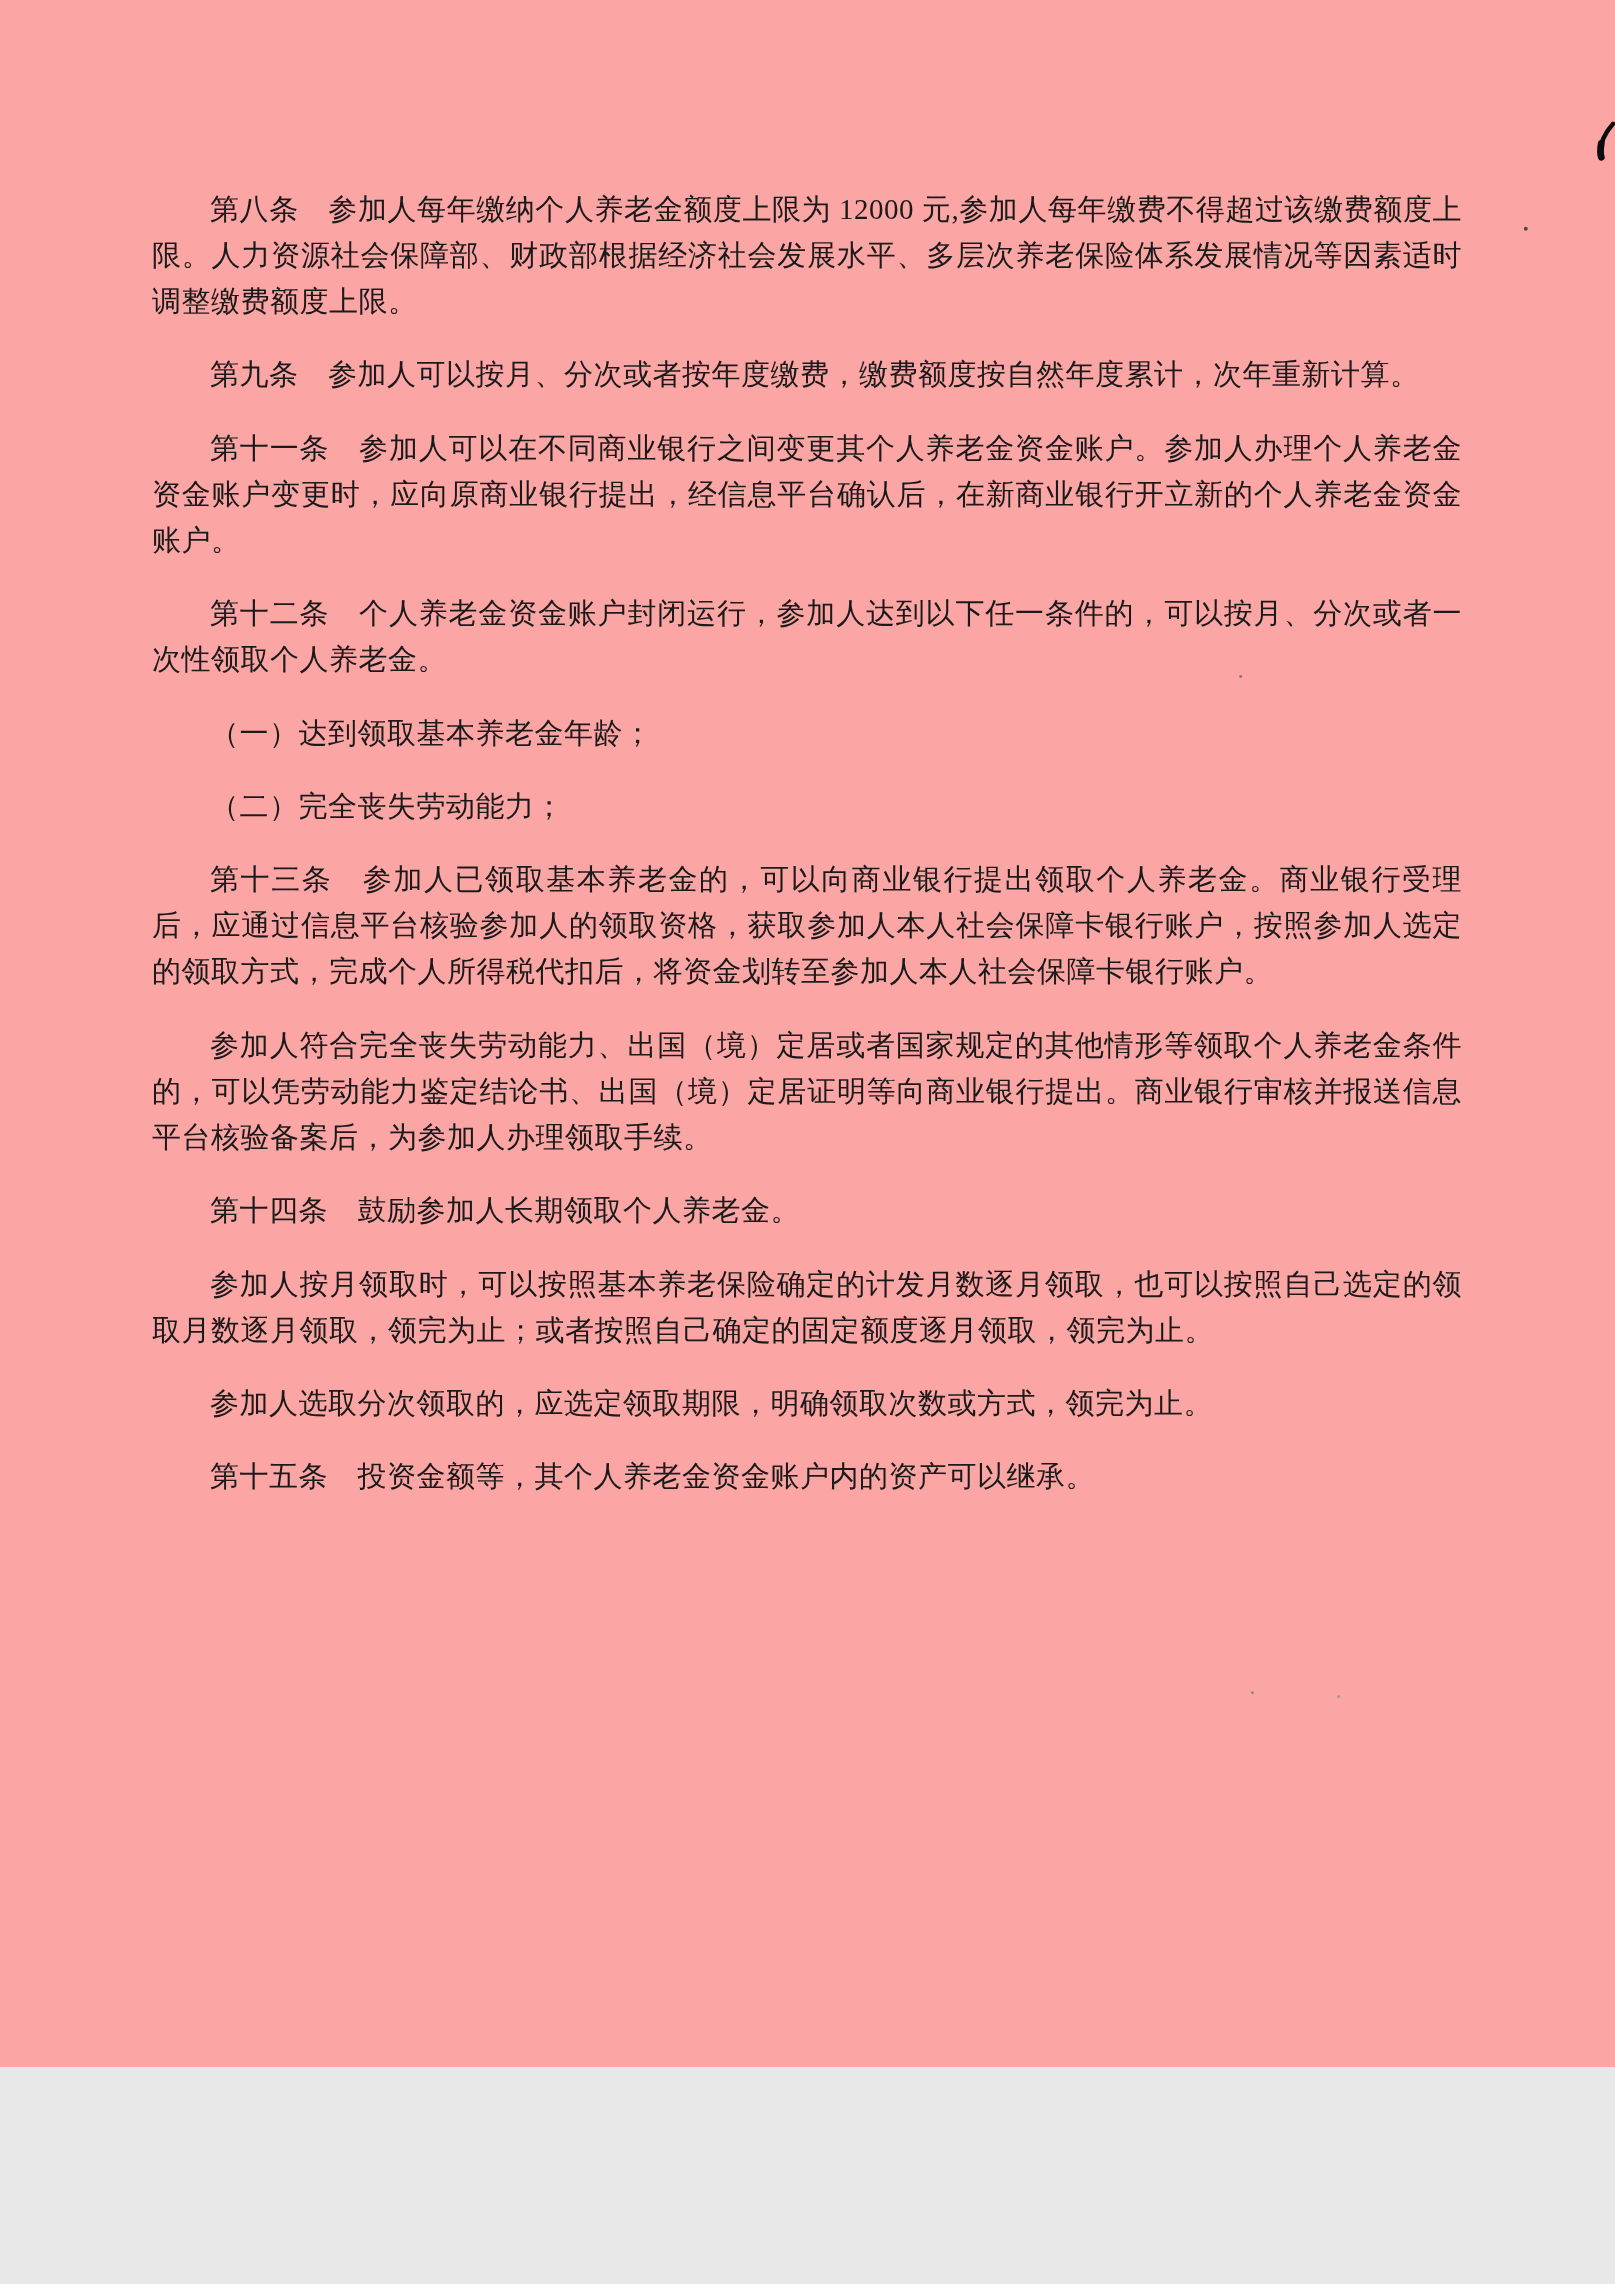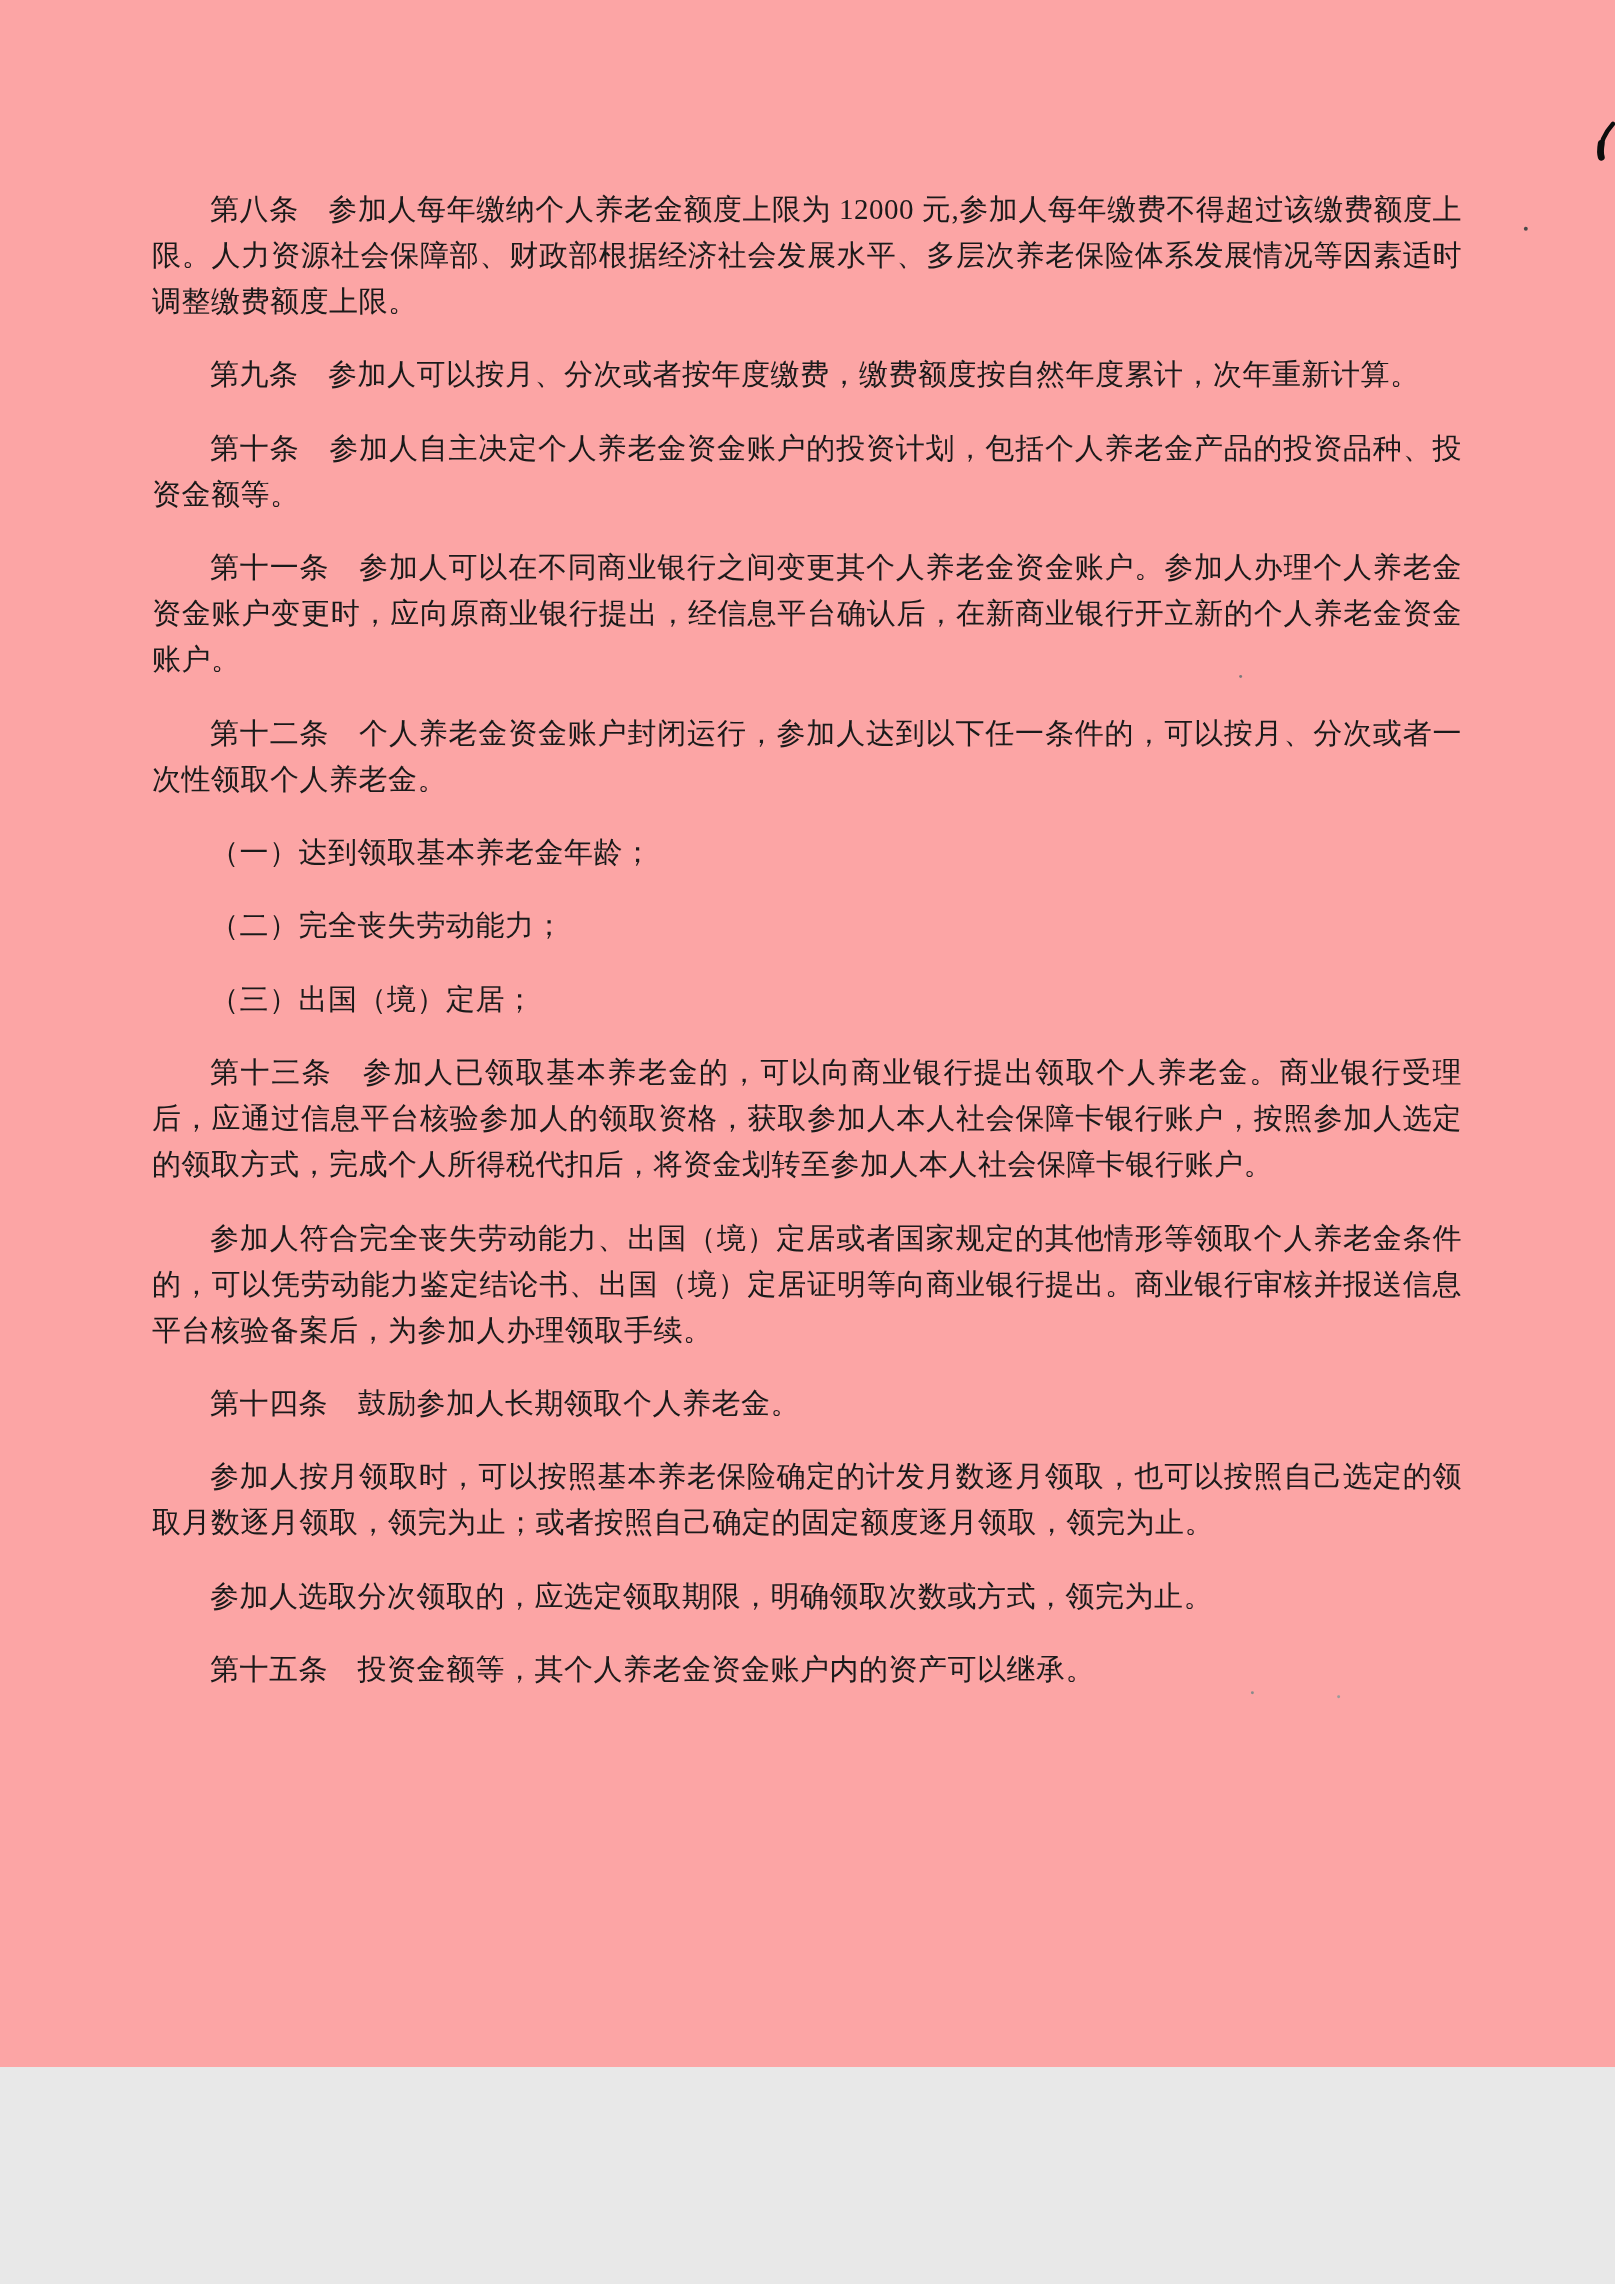--- a/index.html
+++ b/index.html
@@ -38,26 +38,24 @@
   }
 </style>
 </head>
 <body>
 
 <div class="page">
 
   <div class="content">
     <p class="para">第八条　参加人每年缴纳个人养老金额度上限为 12000 元,参加人每年缴费不得超过该缴费额度上限。人力资源社会保障部、财政部根据经济社会发展水平、多层次养老保险体系发展情况等因素适时调整缴费额度上限。</p>
     <p class="para">第九条　参加人可以按月、分次或者按年度缴费，缴费额度按自然年度累计，次年重新计算。</p>
-    <p class="para">第十条　参加人自主决定个人养老金资金账户的投资计划，包括个人养老金产品的投资品种、投资金额等。</p>
     <p class="para">第十一条　参加人可以在不同商业银行之间变更其个人养老金资金账户。参加人办理个人养老金资金账户变更时，应向原商业银行提出，经信息平台确认后，在新商业银行开立新的个人养老金资金账户。</p>
     <p class="para">第十二条　个人养老金资金账户封闭运行，参加人达到以下任一条件的，可以按月、分次或者一次性领取个人养老金。</p>
     <p class="para">（一）达到领取基本养老金年龄；</p>
     <p class="para">（二）完全丧失劳动能力；</p>
-    <p class="para">（三）出国（境）定居；</p>
     <p class="para">第十三条　参加人已领取基本养老金的，可以向商业银行提出领取个人养老金。商业银行受理后，应通过信息平台核验参加人的领取资格，获取参加人本人社会保障卡银行账户，按照参加人选定的领取方式，完成个人所得税代扣后，将资金划转至参加人本人社会保障卡银行账户。</p>
     <p class="para">参加人符合完全丧失劳动能力、出国（境）定居或者国家规定的其他情形等领取个人养老金条件的，可以凭劳动能力鉴定结论书、出国（境）定居证明等向商业银行提出。商业银行审核并报送信息平台核验备案后，为参加人办理领取手续。</p>
     <p class="para">第十四条　鼓励参加人长期领取个人养老金。</p>
     <p class="para">参加人按月领取时，可以按照基本养老保险确定的计发月数逐月领取，也可以按照自己选定的领取月数逐月领取，领完为止；或者按照自己确定的固定额度逐月领取，领完为止。</p>
     <p class="para">参加人选取分次领取的，应选定领取期限，明确领取次数或方式，领完为止。</p>
     <p class="para">第十五条　投资金额等，其个人养老金资金账户内的资产可以继承。</p>
   </div>
 
   <svg class="artifacts" width="1615" height="2285" viewBox="0 0 1648 2331" xmlns="http://www.w3.org/2000/svg">
     <path d="M1646,126 C1638,135 1632,147 1633,159" fill="none" stroke="#0d0d0d" stroke-width="4.5" stroke-linecap="round"></path>

